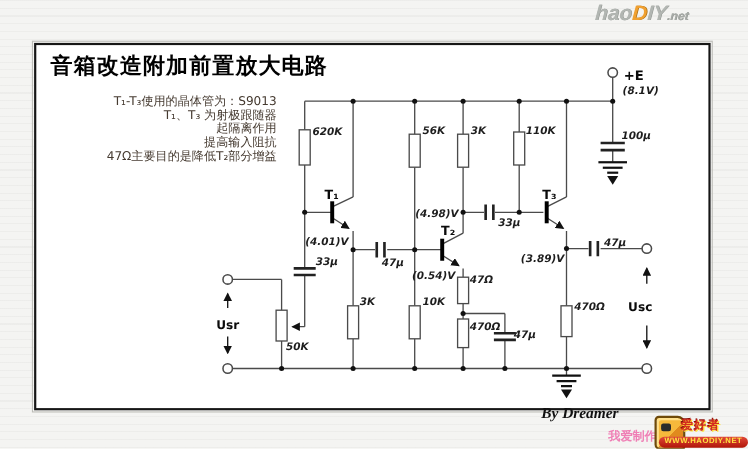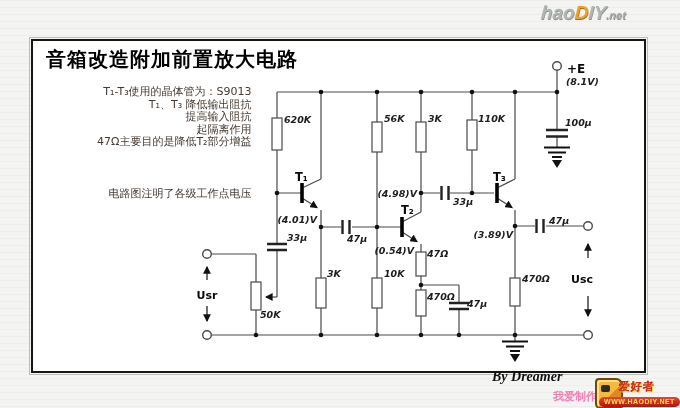--- a/index.html
+++ b/index.html
@@ -87,25 +87,24 @@
 <div id="stage">
 
   <div class="wm-top"><span>hao</span><span class="d">D</span><span>IY</span><span class="net">.net</span></div>
 
   <div class="frame"></div>
 
   <div class="title">音箱改造附加前置放大电路</div>
 
   <div class="info">
     <div>T₁-T₃使用的晶体管为：S9013</div>
-    <div>T₁、T₃ 降低输出阻抗</div>
+    <div>T₁、T₃ 为射极跟随器</div>
+    <div>起隔离作用</div>
     <div>提高输入阻抗</div>
-    <div>起隔离作用</div>
     <div>47Ω主要目的是降低T₂部分增益</div>
-    <div>电路图注明了各级工作点电压</div>
   </div>
 
   <svg width="680" height="408" viewBox="0 0 680 408">
     <defs>
       <marker id="arr" viewBox="0 0 10 10" refX="8.5" refY="5" markerWidth="6.5" markerHeight="6.5" orient="auto-start-reverse">
         <path d="M0,0 L10,5 L0,10 z" fill="#111"></path>
       </marker>
     </defs>
 
     <path fill="none" stroke="#4a4a4a" stroke-width="1.2" d="

